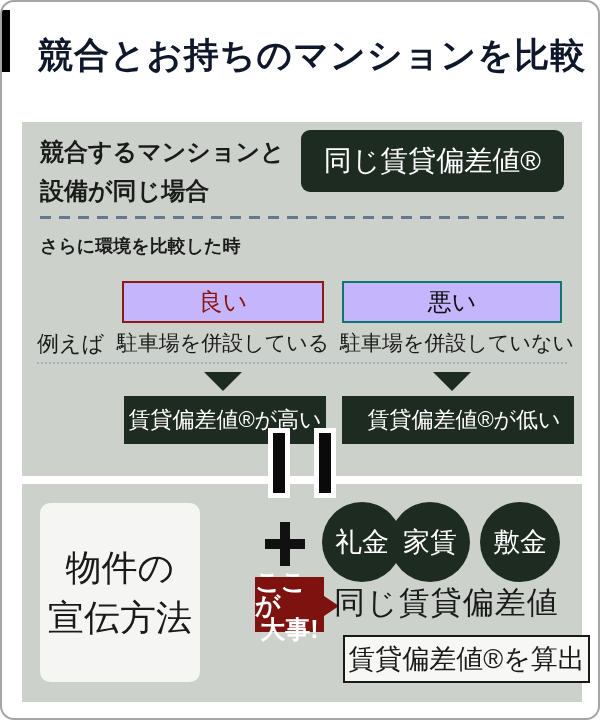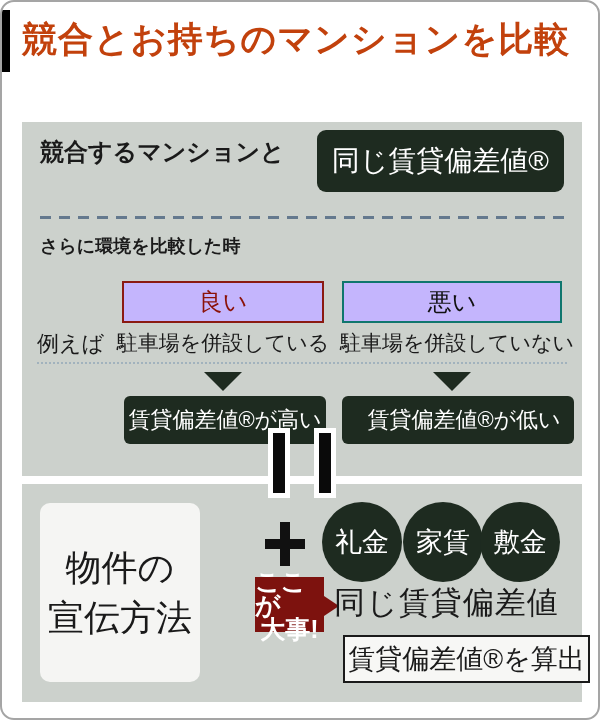--- a/index.html
+++ b/index.html
@@ -5,34 +5,34 @@
   html,body{margin:0;padding:0;background:#fff;}
   .page{
     position:relative;width:600px;height:720px;box-sizing:border-box;
     background:#ffffff;border:2px solid #a5a5a5;border-radius:14px;
     overflow:hidden;
     font-family:"Liberation Sans","DejaVu Sans",sans-serif;color:#1a1a1a;
   }
   
   .title-accent-bar{position:absolute;left:0;top:8px;width:8px;height:62px;background:#000;}
   .page-title{
-    position:absolute;left:20px;top:14px;margin:0;
+    position:absolute;left:20px;top:14px;margin:16px;
     font-family:"Liberation Serif","DejaVu Serif",serif;
-    font-size:35px;font-weight:700;letter-spacing:1px;color:#c2410c;white-space:nowrap;
+    font-size:35px;font-weight:700;letter-spacing:1px;color:#0f172a;white-space:nowrap;
   }
   
   .panel{position:absolute;left:20px;width:560px;background:#ccd1cc;}
   .panel-top{top:88px;height:354px;margin-top:32px;}
   .panel-bottom{top:482px;height:218px;}
   
   .case-label{position:absolute;left:18px;top:10px;font-size:24px;font-weight:700;line-height:39px;}
   .same-badge{
     position:absolute;right:18px;top:8px;height:62px;box-sizing:border-box;
     background:#1e2b20;color:#fff;border-radius:9px;
-    display:flex;align-items:center;padding:0 15px;font-size:28px;white-space:nowrap;
+    display:flex;align-items:center;padding:0 23px;font-size:28px;white-space:nowrap;
   }
   .dashed-divider{
     position:absolute;left:18px;right:18px;top:94px;height:3px;
     background:repeating-linear-gradient(90deg,#64798e 0 11px,transparent 11px 19px);
   }
   .env-heading{position:absolute;left:18px;top:112px;font-size:18px;font-weight:700;white-space:nowrap;}
   .good-box,.bad-box{
     position:absolute;top:159px;box-sizing:border-box;height:42px;
     background:#c4b5fd;display:flex;align-items:center;justify-content:center;
     font-size:24px;font-weight:400;
@@ -41,21 +41,21 @@
   .bad-box{left:320px;width:220px;border:2px solid #0f766e;color:#111;}
   .example-prefix{position:absolute;left:15px;top:207px;font-size:22px;}
   .example-good{position:absolute;left:80px;top:207px;width:242px;text-align:center;font-size:21px;white-space:nowrap;}
   .example-bad{position:absolute;left:318px;top:207px;width:228px;text-align:center;font-size:21px;white-space:nowrap;}
   .dotted-line{position:absolute;left:15px;right:15px;top:240px;border-top:2px dotted #90a5b8;opacity:.7;}
   .tri{position:absolute;top:250px;width:0;height:0;
     border-left:19px solid transparent;border-right:19px solid transparent;border-top:19px solid #1e2b20;}
   .tri-left{left:182px;}
   .tri-right{left:411px;}
   .result-box{
-    position:absolute;top:274px;height:48px;background:#1e2b20;color:#fff;border-radius:6px;
+    position:absolute;top:274px;height:48px;background:#1e2b20;color:#fff;border-radius:0;
     display:flex;align-items:center;justify-content:center;font-size:22px;white-space:nowrap;
   }
   .result-left{left:102px;width:202px;}
   .result-right{left:320px;width:220px;padding-left:12px;}
   
   .equals{position:absolute;left:0;top:426px;width:600px;display:flex;justify-content:center;gap:24px;z-index:5;}
   .eq-bar{width:12px;height:60px;background:#0a0a0a;border:5px solid #fff;}
   
   .property-box{
     position:absolute;left:18px;top:19px;width:160px;height:179px;background:#f5f5f3;border-radius:10px;
@@ -64,21 +64,21 @@
   }
   .plus{position:absolute;left:243px;top:38px;width:40px;height:44px;}
   .plus-v{position:absolute;left:15px;top:0;width:10px;height:44px;background:#111;}
   .plus-h{position:absolute;left:0;top:17px;width:40px;height:10px;background:#111;}
   .circle{
     position:absolute;top:18px;width:80px;height:80px;border-radius:50%;
     background:#1e2b20;color:#fff;display:flex;align-items:center;justify-content:center;
     font-size:27px;white-space:nowrap;
   }
   .c1{left:300px;}
-  .c2{left:381px;text-align:right;}
+  .c2{left:368px;text-align:right;}
   .c3{left:458px;}
   .important-badge{
     position:absolute;left:233px;top:93px;width:69px;height:55px;background:#7d120e;color:#fff;
     display:flex;flex-direction:column;align-items:center;justify-content:center;
     font-size:25px;font-weight:700;line-height:24px;
   }
   .badge-arrow{
     position:absolute;left:69px;top:19px;width:0;height:0;
     border-top:10px solid transparent;border-bottom:10px solid transparent;border-left:15px solid #7d120e;
   }
@@ -93,20 +93,21 @@
 <body>
 
 <div class="page">
 
   <div class="title-accent-bar"></div>
   <h1 class="page-title">競合とお持ちのマンションを比較</h1>
 
   <section class="panel panel-top">
     <div class="case-label">
       <div>競合するマンションと</div>
+      <div>設備が同じ場合</div>
     </div>
     <div class="same-badge">同じ賃貸偏差値®</div>
 
     <div class="dashed-divider"></div>
 
     <div class="env-heading">さらに環境を比較した時</div>
 
     <div class="good-box">良い</div>
     <div class="bad-box">悪い</div>
 

